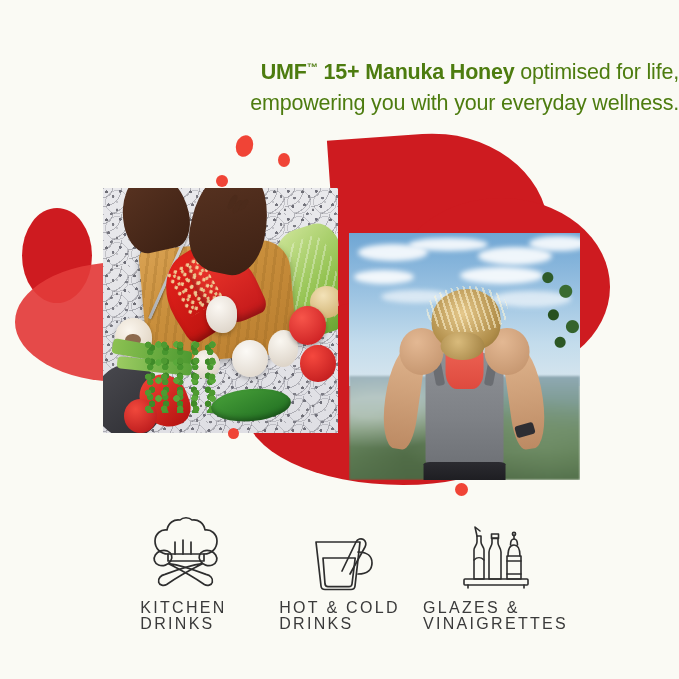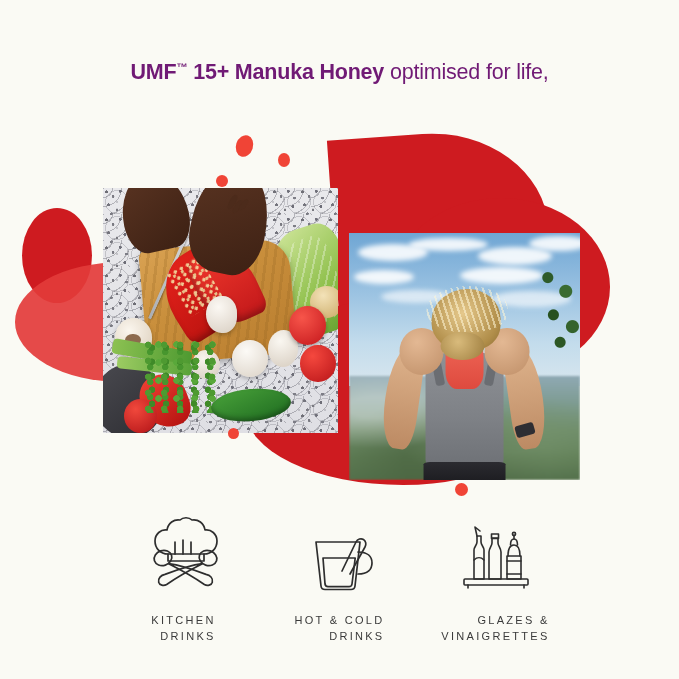--- a/index.html
+++ b/index.html
@@ -8,24 +8,24 @@
     background:#FAFAF4;
     font-family:"Liberation Sans", sans-serif;
     overflow:hidden;
     position:relative;
   }
   .stage{position:absolute;inset:0;width:679px;height:679px;}
 
   
   .headline{
     position:absolute;left:0;top:52px;width:679px;
-    text-align:center;
+    text-align:right;
     font-size:21.5px;
     line-height:31px;
-    color:#701a75;
+    color:#4d7c0f;
     letter-spacing:-0.2px;
     font-weight:400;
   }
   .headline .hl-line{display:block;white-space:nowrap;}
   .headline b{font-weight:700;}
   .tm{font-size:11px;vertical-align:super;font-weight:700;letter-spacing:0;}
 
   
   .collage{position:absolute;left:0;top:120px;width:679px;height:390px;}
 
@@ -268,37 +268,38 @@
 
   
   .features{
     position:absolute;left:0;top:516px;width:679px;height:150px;
     display:flex;justify-content:center;align-items:flex-start;
   }
   .feature{width:156px;display:flex;flex-direction:column;align-items:center;}
   .feature + .feature{margin-left:0;}
   .feat-icon{width:92px;height:84px;display:block;}
   .feat-label{
-    margin-top:12px;
-    text-align:right;
-    font-size:11px;
+    margin-top:0;
+    text-align:left;
+    font-size:16px;
     letter-spacing:2.3px;
     line-height:16px;
     color:#3A3A3A;
     font-weight:400;
   }
   .feat-label span{display:block;}
 </style>
 </head>
 <body>
 
 <div class="stage">
 
   <div class="headline">
     <span class="hl-line"><b>UMF</b><b class="tm">™</b><b> 15+ Manuka Honey</b><span> optimised for life,</span></span>
+    <span class="hl-line">empowering you with your everyday wellness.</span>
   </div>
 
   <div class="collage">
 
     <div class="blob blob-topright"></div>
     <div class="blob blob-rightoval"></div>
     <div class="blob blob-bottom"></div>
     <div class="blob blob-leftell2"></div>
     <div class="blob blob-leftell"></div>
 

